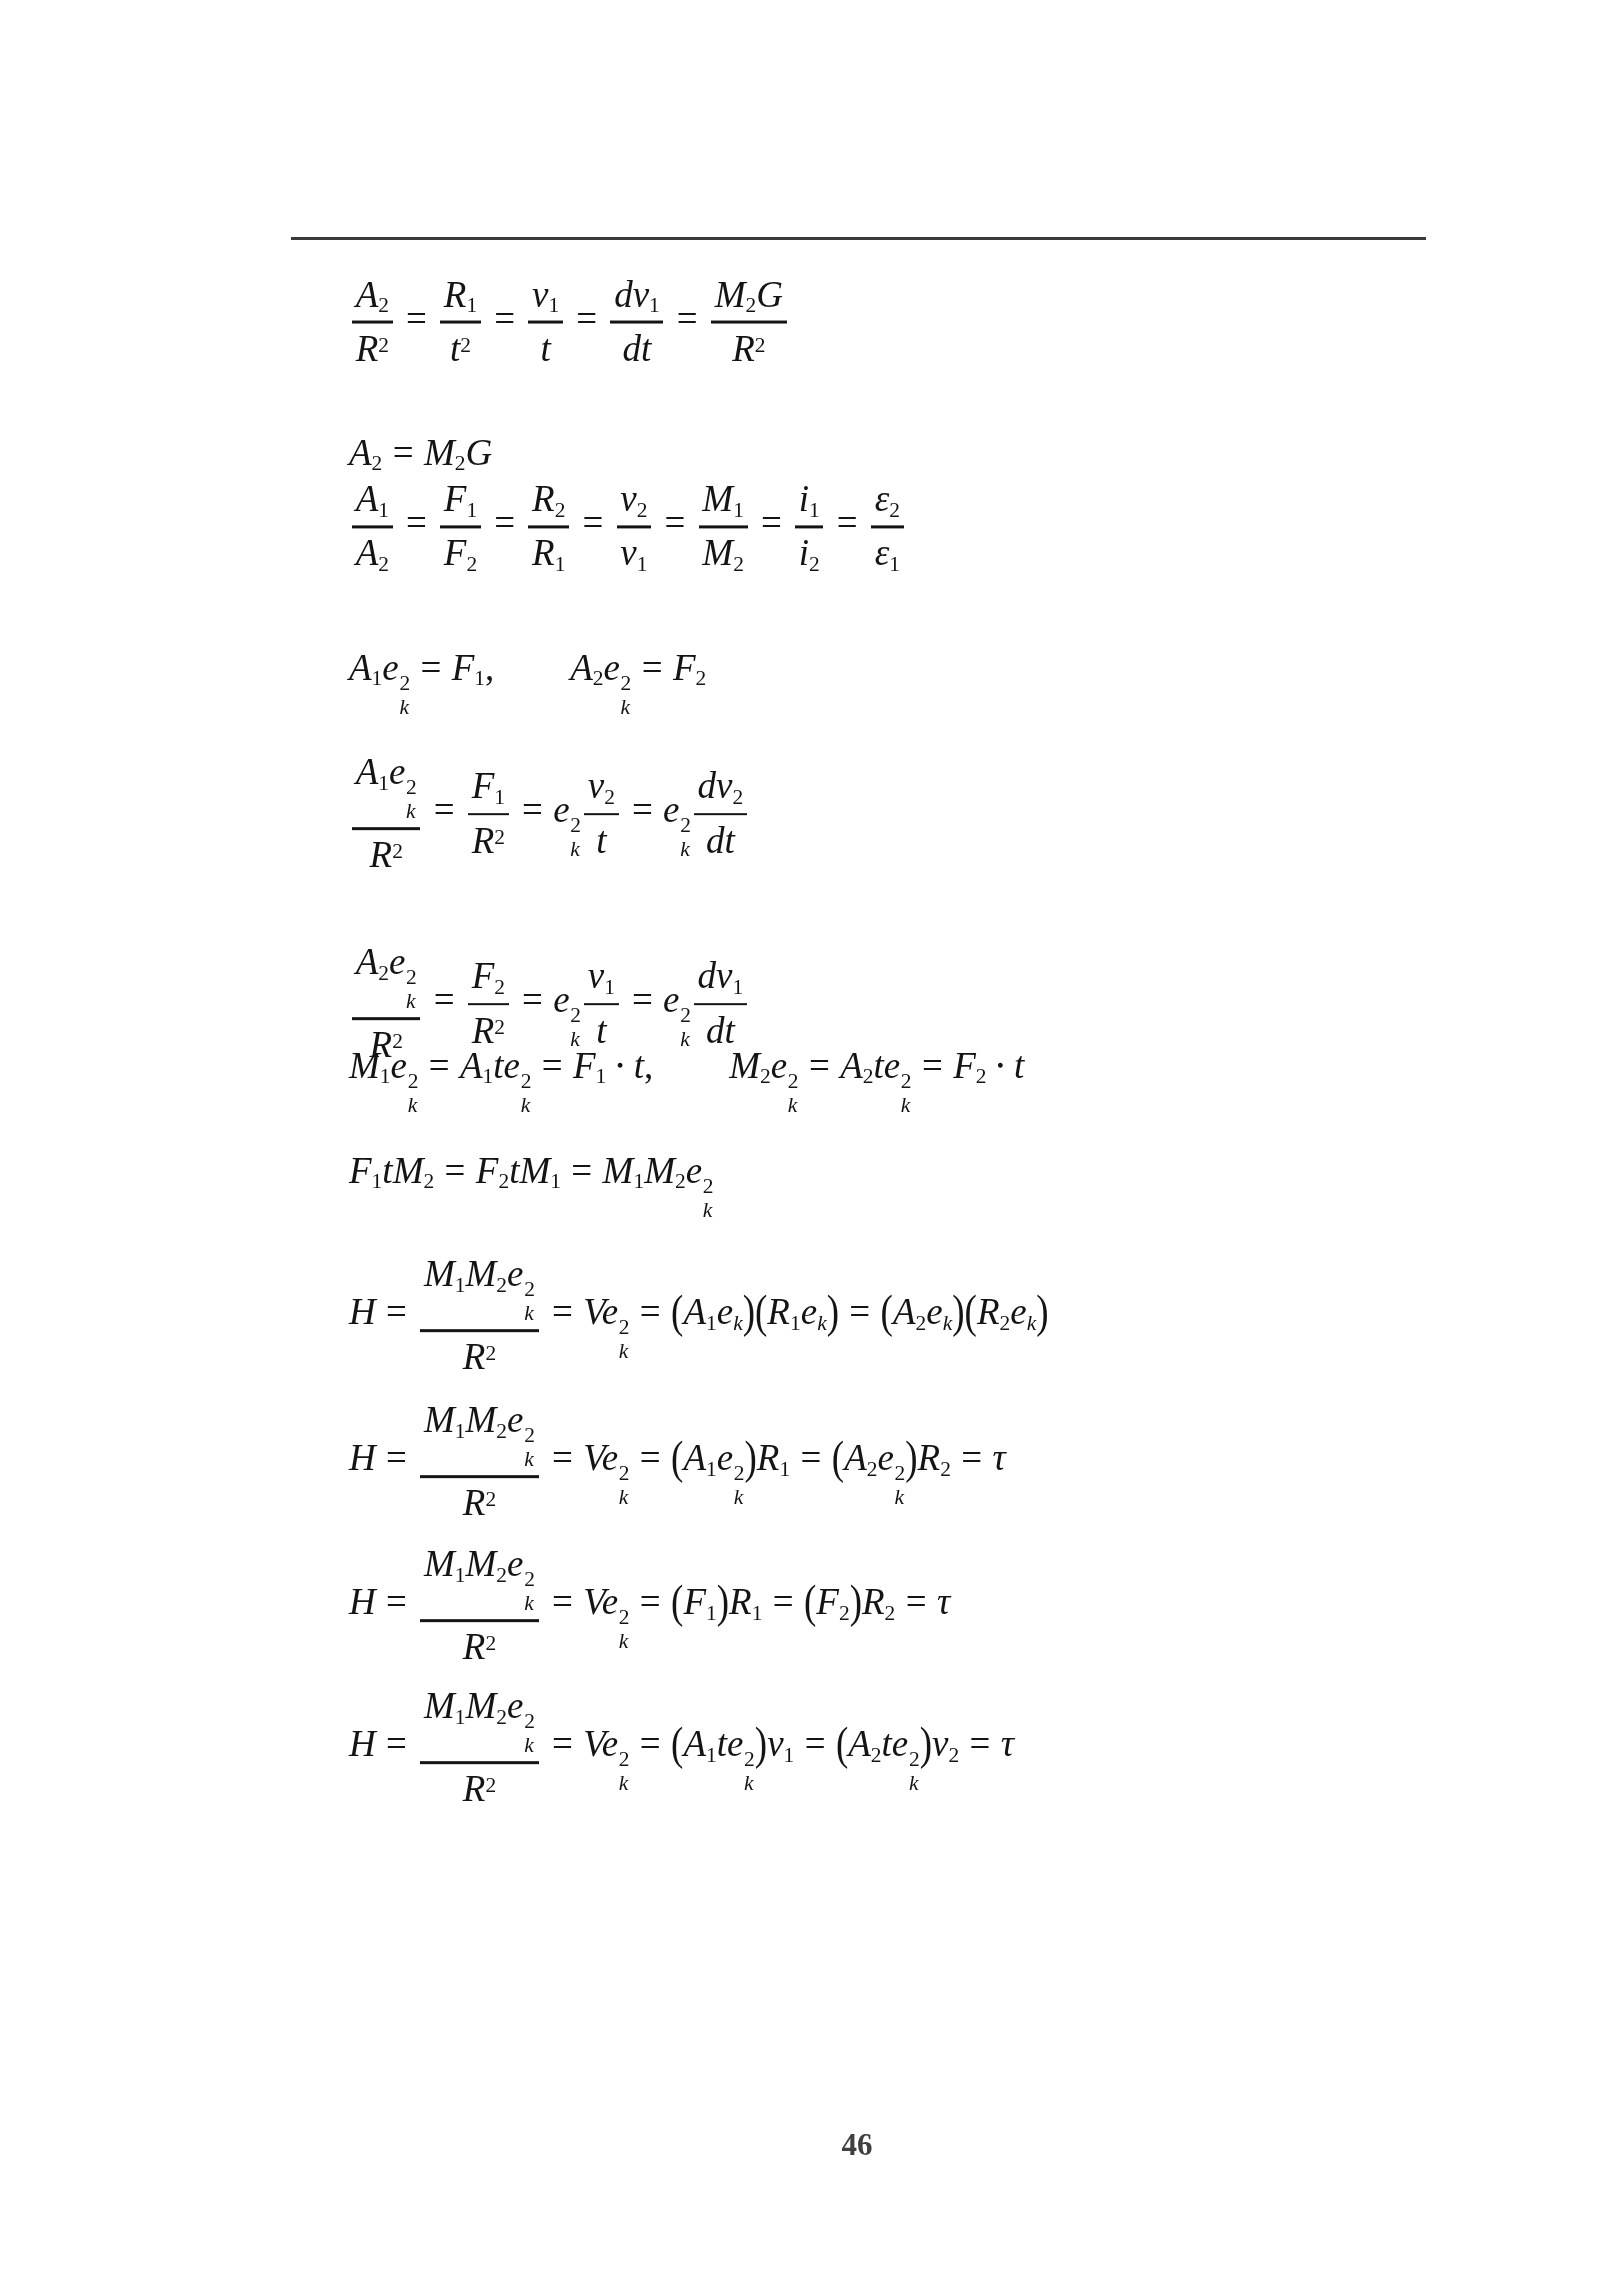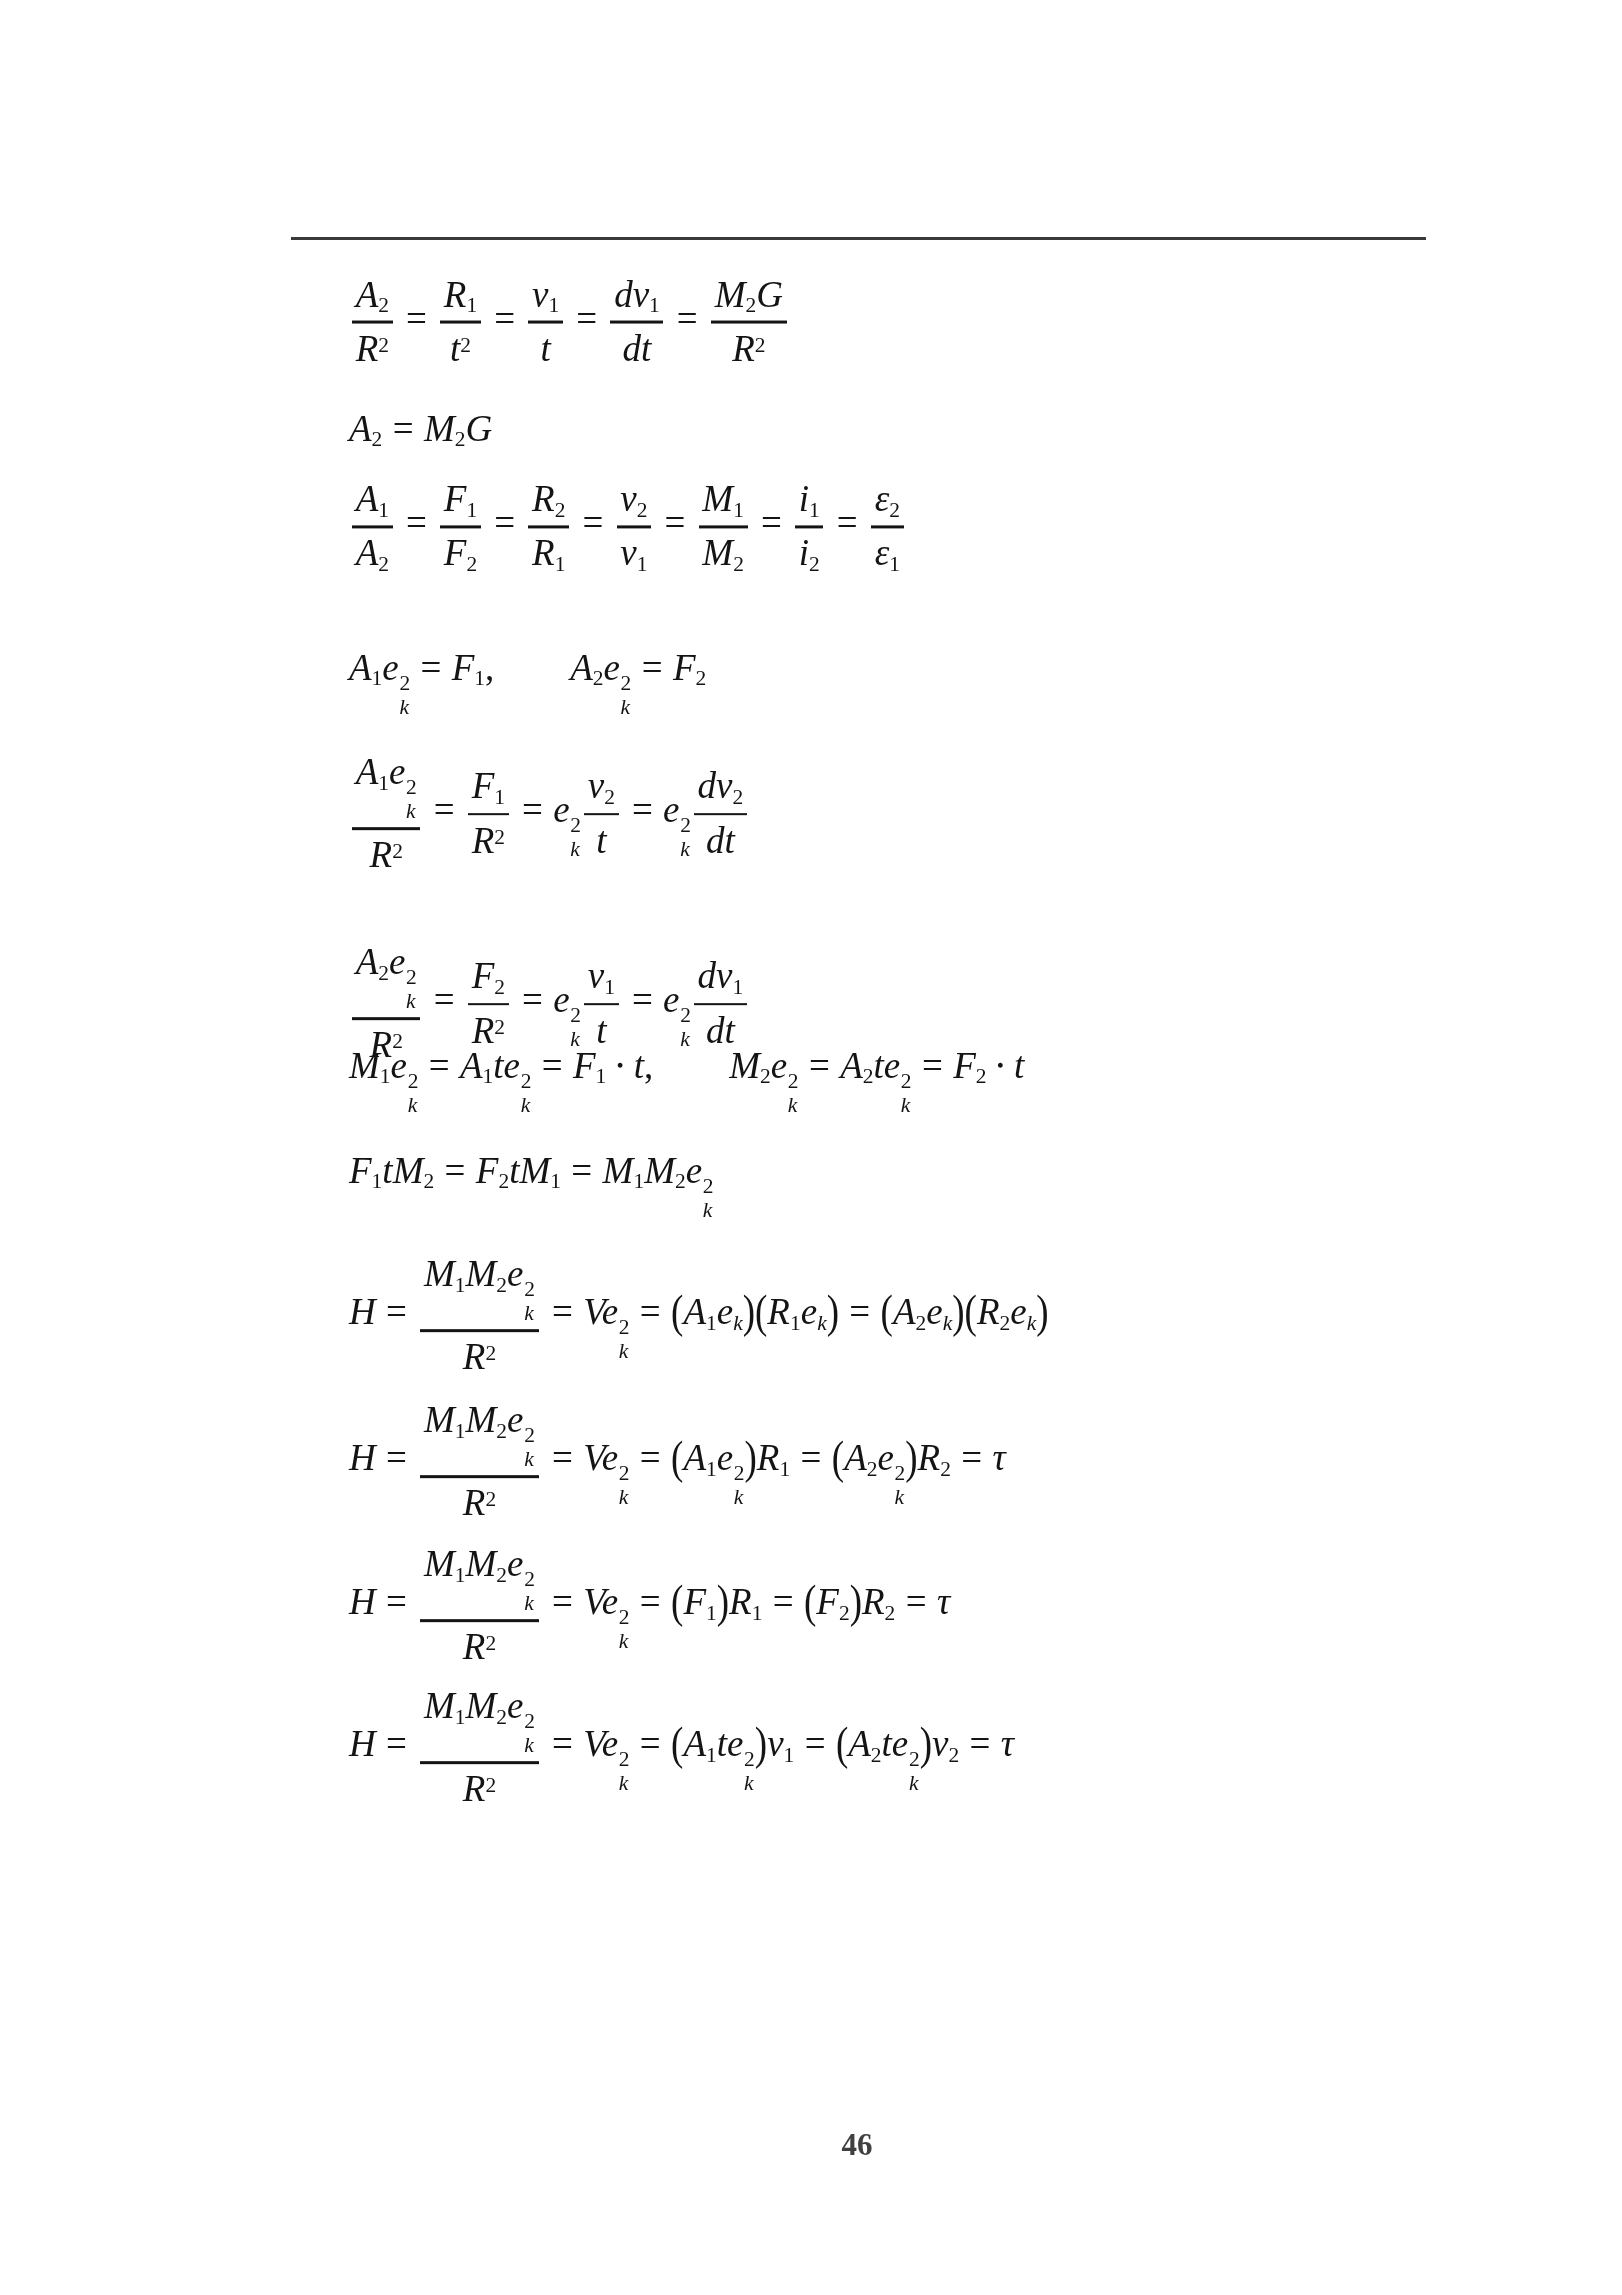--- a/index.html
+++ b/index.html
@@ -118,21 +118,21 @@
           <span class="den"><span class="tok-var"><span class="mi">t</span></span></span>
         </span><span class="mo rel">=</span><span class="frac">
           <span class="num"><span class="tok-var"><span class="mi">d</span></span><span class="tok-var"><span class="mi">v</span><sub class="up">1</sub></span></span>
           <span class="fbar"></span>
           <span class="den"><span class="tok-var"><span class="mi">d</span></span><span class="tok-var"><span class="mi">t</span></span></span>
         </span><span class="mo rel">=</span><span class="frac">
           <span class="num"><span class="tok-var"><span class="mi">M</span><sub class="up">2</sub></span><span class="tok-var"><span class="mi">G</span></span></span>
           <span class="fbar"></span>
           <span class="den"><span class="tok-var"><span class="mi">R</span><sup class="up">2</sup></span></span>
         </span></div>
-      <div class="eq" style="top: 429px;"><span class="tok-var"><span class="mi">A</span><sub class="up">2</sub></span><span class="mo rel">=</span><span class="tok-var"><span class="mi">M</span><sub class="up">2</sub></span><span class="tok-var"><span class="mi">G</span></span></div>
+      <div class="eq" style="top: 453px;"><span class="tok-var"><span class="mi">A</span><sub class="up">2</sub></span><span class="mo rel">=</span><span class="tok-var"><span class="mi">M</span><sub class="up">2</sub></span><span class="tok-var"><span class="mi">G</span></span></div>
       <div class="eq" style="top: 527px;"><span class="frac">
           <span class="num"><span class="tok-var"><span class="mi">A</span><sub class="up">1</sub></span></span>
           <span class="fbar"></span>
           <span class="den"><span class="tok-var"><span class="mi">A</span><sub class="up">2</sub></span></span>
         </span><span class="mo rel">=</span><span class="frac">
           <span class="num"><span class="tok-var"><span class="mi">F</span><sub class="up">1</sub></span></span>
           <span class="fbar"></span>
           <span class="den"><span class="tok-var"><span class="mi">F</span><sub class="up">2</sub></span></span>
         </span><span class="mo rel">=</span><span class="frac">
           <span class="num"><span class="tok-var"><span class="mi">R</span><sub class="up">2</sub></span></span>

